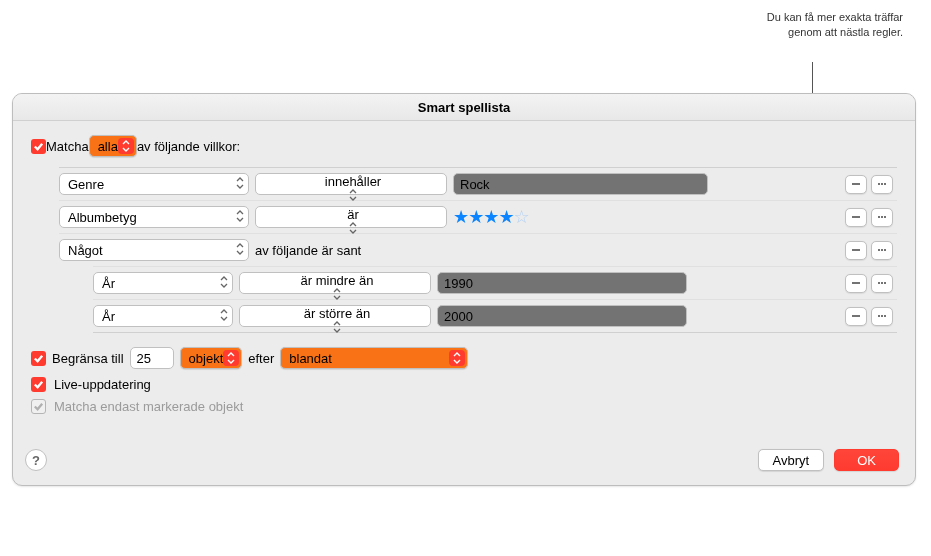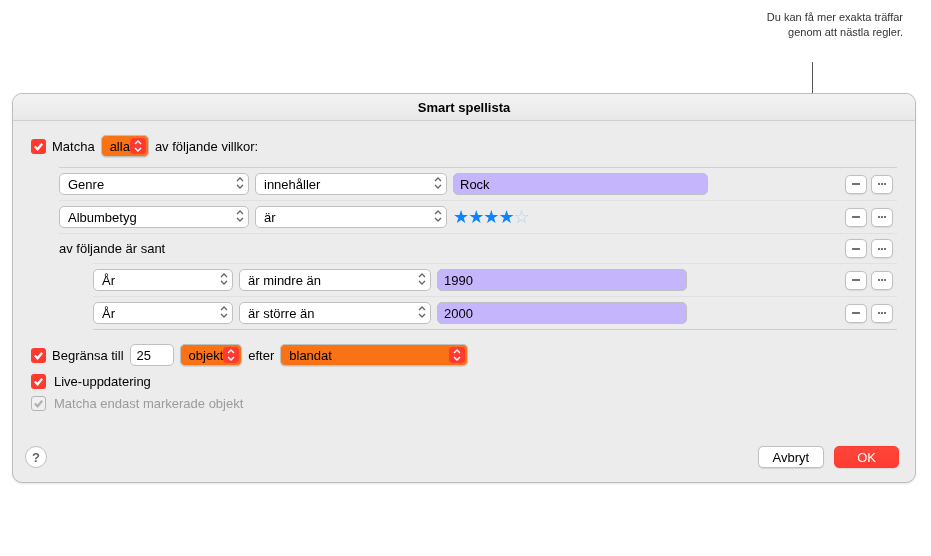--- a/index.html
+++ b/index.html
@@ -38,21 +38,21 @@
     overflow: hidden;
   }
   .titlebar {
     text-align: center;
     padding: 6px 0 5px;
     font-weight: 600;
     border-bottom: 1px solid #d0d0d0;
     background: linear-gradient(#f3f3f3, #e8e8e8);
   }
   .content { padding: 14px 18px 14px 18px; }
-  .row-controls { display: flex; align-items: center; gap: 6px; flex-wrap: wrap; margin-bottom: 10px;}
+  .row-controls { display: flex; align-items: center; flex-wrap: wrap; margin-bottom: 10px;}
   .checkbox {
     width: 15px; height: 15px; border-radius: 3px; display: inline-flex;
     align-items: center; justify-content: center; flex-shrink: 0;
   }
   .checkbox.checked { background: #ff3b30; }
   .checkbox.checked svg { stroke: #fff; stroke-width: 2.5; fill: none; }
   .checkbox.unchecked { background: #fff; border: 1px solid #b5b5b5; }
   .checkbox.unchecked.disabled svg { stroke: #b0b0b0; stroke-width: 2.5; fill: none; }
   .checkbox.unchecked.disabled { background: #f0f0f0; }
   .popup {
@@ -73,24 +73,24 @@
     border-top: 1px solid #e0e0e0;
   }
   .rules-box .rule-row:first-child { border-top: 1px solid #d0d0d0; }
   .rules-box .rule-row:last-child { border-bottom: 1px solid #d0d0d0; }
   .field-select {
     display:flex; align-items:center; justify-content:space-between;
     background:#fff; border:1px solid #c0c0c0; border-radius:5px;
     height:22px; padding:0 4px 0 8px;
   }
   .field-select.w180 { width: 190px; }
-  .field-select.w190 { width: 192px; }
+  .field-select.w190 { width: 192px; flex-direction: column; }
   .field-select.w130 { width: 140px; }
   .text-input {
-    background:#c4b5fd; border:1px solid #c0c0c0; border-radius:5px;
+    background:#737373; border:1px solid #c0c0c0; border-radius:5px;
     height:22px; padding:2px 6px; width: 255px; font-size:13px;
   }
   .text-input.short { width: 250px; }
   .stars { display:flex; gap:0; font-size:18px; letter-spacing:-1px; }
   .star-full { color:#0a84ff; }
   .star-empty { color:#4aa0ff; opacity:0.35; }
   .row-buttons { margin-left:auto; display:flex; gap:4px; padding-right:4px;}
   .round-btn {
     width:22px; height:19px; border:1px solid #c0c0c0; border-radius:5px;
     background:#fff; display:flex; align-items:center; justify-content:center;
@@ -239,20 +239,28 @@
             <svg width="12" height="12" viewBox="0 0 12 12">
                 <circle cx="3" cy="6" r="1" fill="#444"></circle>
                 <circle cx="6" cy="6" r="1" fill="#444"></circle>
                 <circle cx="9" cy="6" r="1" fill="#444"></circle>
               </svg>
           </div>
         </div>
       </div>
 
       <div class="rule-row indent1">
+        <div class="field-select w180">
+          <span>Något</span>
+          <span class="caret plain">
+            <svg class="updown-grey" viewBox="0 0 8 12">
+                <path d="M1 4 L4 1 L7 4 M1 8 L4 11 L7 8" stroke="#666" stroke-width="1.3" fill="none"></path>
+              </svg>
+          </span>
+        </div>
         <span class="static-text">av följande är sant</span>
         <div class="row-buttons">
           <div class="round-btn">
             <svg width="12" height="12" viewBox="0 0 12 12">
                 <path d="M2 6 H10" stroke="#444" stroke-width="1.6"></path>
               </svg>
           </div>
           <div class="round-btn">
             <svg width="12" height="12" viewBox="0 0 12 12">
                 <circle cx="3" cy="6" r="1" fill="#444"></circle>

